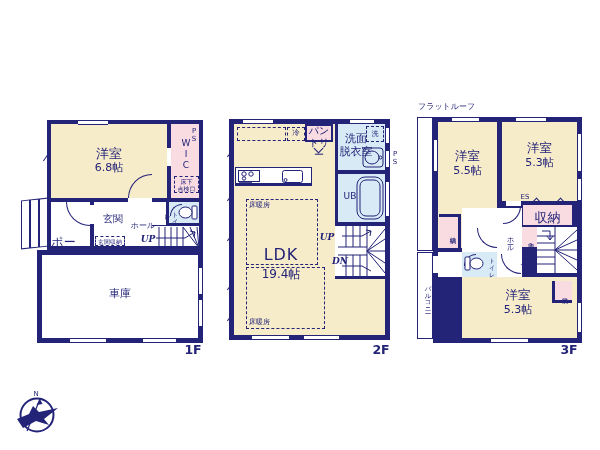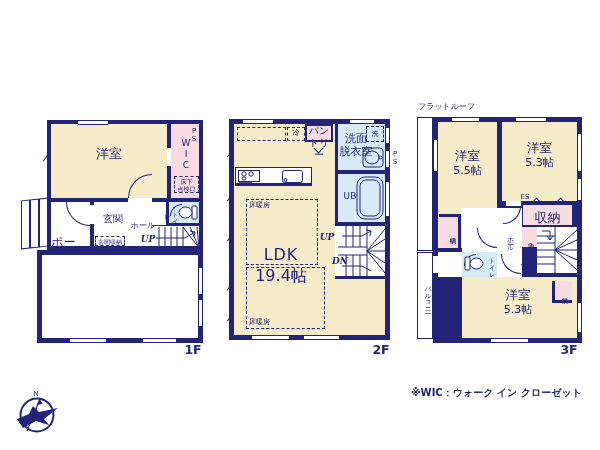--- a/index.html
+++ b/index.html
@@ -68,37 +68,39 @@
       <polyline points="4,11 33,11 43,5"></polyline>
         <polyline points="38,4 43,5 42,10"></polyline>
     </svg>
 
     <svg class="a" style="left:178px;top:204px" width="20" height="17" viewBox="0 0 20 17" stroke="#232378" fill="#fff" stroke-width="1">
       <rect x="14" y="2" width="5" height="13" rx="1"></rect>
         <ellipse cx="7.5" cy="8.5" rx="6.5" ry="5.5"></ellipse>
     </svg>
 
     <div class="a lbl" style="left:51px;top:146px;width:116px;font-size:13px">洋室</div>
+    <div class="a lbl" style="left:51px;top:162px;width:116px;font-size:11px">6.8帖</div>
     <div class="a lbl vup" style="left:179px;top:137px;width:12px;height:34px;font-size:9px;letter-spacing:1px">WIC</div>
     <div class="a lbl vup" style="left:188px;top:126px;width:10px;height:18px;font-size:7px">PS</div>
     <div class="a lbl" style="left:174px;top:178px;width:25px;font-size:6px">床下
 点検口</div>
     <div class="a lbl" style="left:94px;top:213px;width:38px;font-size:10px">玄関</div>
     <div class="a lbl" style="left:95px;top:238px;width:30px;font-size:6px">玄関収納</div>
     <div class="a lbl" style="left:126px;top:221px;width:34px;font-size:8px">ホール</div>
     <div class="a lbl it" style="left:136px;top:234px;width:24px;font-size:9px">UP</div>
     <div class="a lbl" style="left:51px;top:235px;width:25px;font-size:12px">ポーチ</div>
     <div class="a lbl vert" style="left:169px;top:204px;width:9px;height:20px;font-size:6.5px">トイレ</div>
 
     <div class="a wall" style="left:37px;top:250px;width:166px;height:93px"></div>
     <div class="a" style="left:42px;top:255px;width:156px;height:83px;background:#fff"></div>
     <div class="a winh" style="left:70px;top:338px;width:36px;height:5px"></div>
     <div class="a winh" style="left:143px;top:338px;width:33px;height:5px"></div>
     <div class="a winv" style="left:198px;top:268px;width:5px;height:26px"></div>
     <div class="a winv" style="left:198px;top:300px;width:5px;height:26px"></div>
+    <div class="a lbl" style="left:42px;top:288px;width:156px;font-size:11px">車庫</div>
     <div class="a lbl bold" style="left:180px;top:343px;width:26px;font-size:12.5px">1F</div>
   </div>
 
   <div class="a" style="left:0;top:0;width:600px;height:450px">
     <div class="a wall" style="left:229px;top:119px;width:161px;height:221px"></div>
     <div class="a" style="left:234px;top:124px;width:101px;height:211px;background:#f7ecca"></div>
     <div class="a" style="left:335px;top:279px;width:50px;height:56px;background:#f7ecca"></div>
     <div class="a" style="left:338px;top:124px;width:47px;height:46px;background:#d8eaf5"></div>
     <div class="a" style="left:338px;top:174px;width:47px;height:48px;background:#d8eaf5"></div>
     <div class="a" style="left:335px;top:226px;width:50px;height:50px;background:#fff"></div>
@@ -172,21 +174,21 @@
     <div class="a lbl" style="left:306px;top:125px;width:26px;font-size:10px">パン
 トリー</div>
     <div class="a lbl" style="left:339px;top:133px;width:34px;font-size:11px">洗面
 脱衣室</div>
     <div class="a lbl" style="left:366px;top:130px;width:18px;font-size:7px">洗</div>
     <div class="a lbl vup" style="left:389px;top:149px;width:10px;height:18px;font-size:7px">PS</div>
     <div class="a lbl" style="left:340px;top:191px;width:20px;font-size:9px">UB</div>
     <div class="a lbl" style="left:249px;top:201px;width:28px;font-size:7px;text-align:left">床暖房</div>
     <div class="a lbl" style="left:249px;top:318px;width:28px;font-size:7px;text-align:left">床暖房</div>
     <div class="a lbl" style="left:253px;top:246px;width:56px;font-size:16px;letter-spacing:1px">LDK</div>
-    <div class="a lbl" style="left:250px;top:267px;width:62px;font-size:16px">19.4帖</div>
+    <div class="a lbl" style="left:250px;top:267px;width:62px;font-size:12px">19.4帖</div>
     <div class="a lbl it" style="left:316px;top:232px;width:22px;font-size:9px">UP</div>
     <div class="a lbl it" style="left:329px;top:256px;width:22px;font-size:9px">DN</div>
     <div class="a lbl bold" style="left:368px;top:343px;width:26px;font-size:12.5px">2F</div>
   </div>
 
   <div class="a" style="left:0;top:0;width:600px;height:450px">
     <div class="a lbl" style="left:418px;top:102px;width:62px;font-size:8px;text-align:left">フラットルーフ</div>
     <div class="a" style="left:417px;top:117px;width:16px;height:134px;border:1px solid #232378;background:#fff"></div>
     <div class="a" style="left:417px;top:252px;width:16px;height:87px;border:1px solid #232378;background:#fff"></div>
     <div class="a wall" style="left:433px;top:117px;width:149px;height:226px"></div>
@@ -261,16 +263,15 @@
   </div>
 
   <div class="a" style="left:0;top:380px;width:600px;height:70px">
     <svg class="a" style="left:14px;top:12px" width="46" height="44" viewBox="0 0 46 44" stroke="#232378" fill="none" stroke-width="2">
       <circle cx="23" cy="23" r="16.5"></circle>
       <path d="M3,27 L15,22 L19,14 L25,20 L44,16 L30,27 L35,33 L22,29 L9,36 Z" fill="#232378" stroke="none"></path>
       <line x1="13" y1="39" x2="26" y2="7" stroke-width="1.2"></line>
       <polygon points="26,7 22.5,13 28.5,12" fill="#232378" stroke="none"></polygon>
     </svg>
     <div class="a lbl" style="left:31px;top:10px;width:10px;font-size:7px">N</div>
-    <div class="a lbl bold" style="left:410px;top:7px;width:172px;font-size:10px;text-align:right">※WIC：ウォーク イン クローゼット</div>
   </div>
 
 </div>
 
 </body></html>

